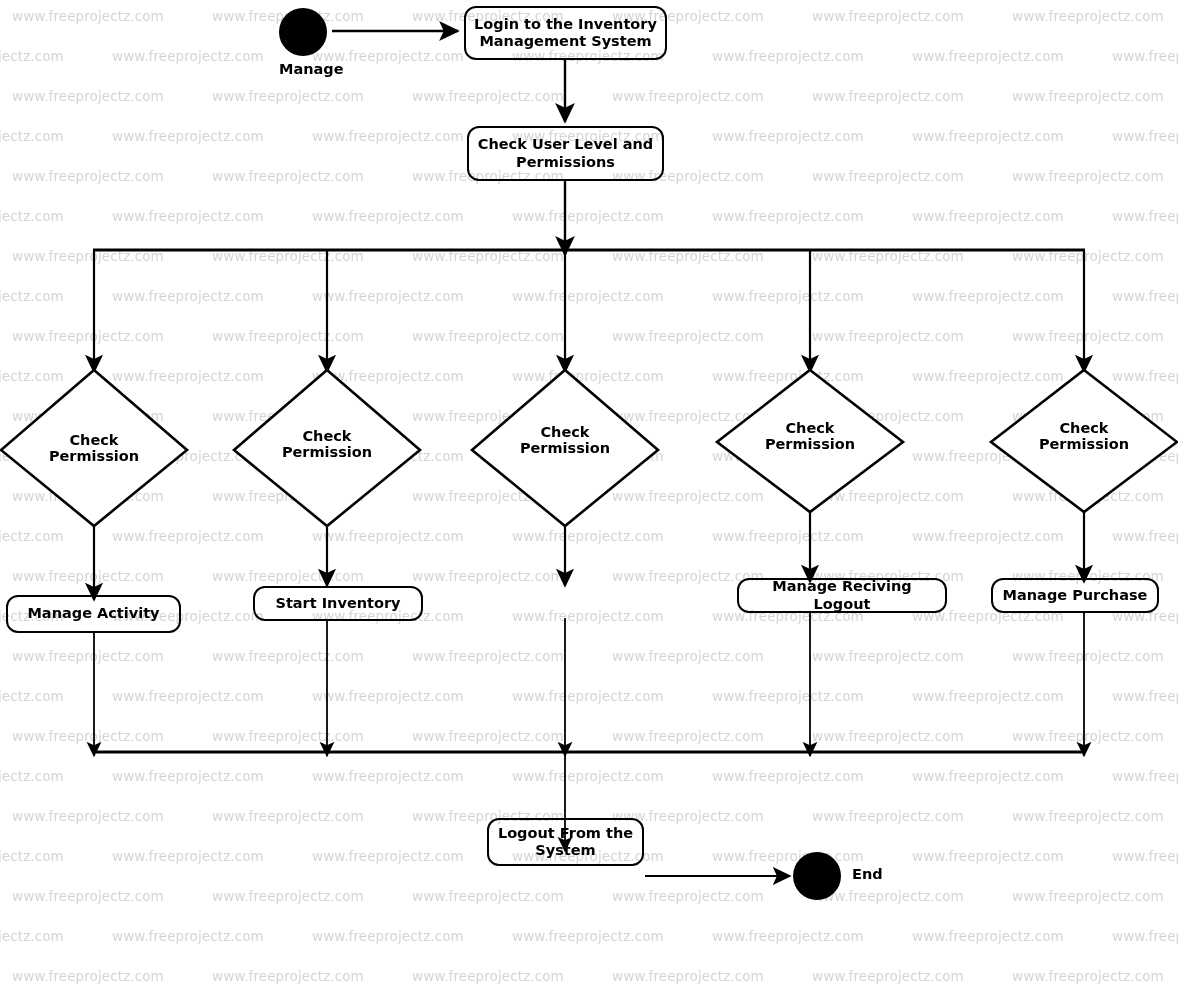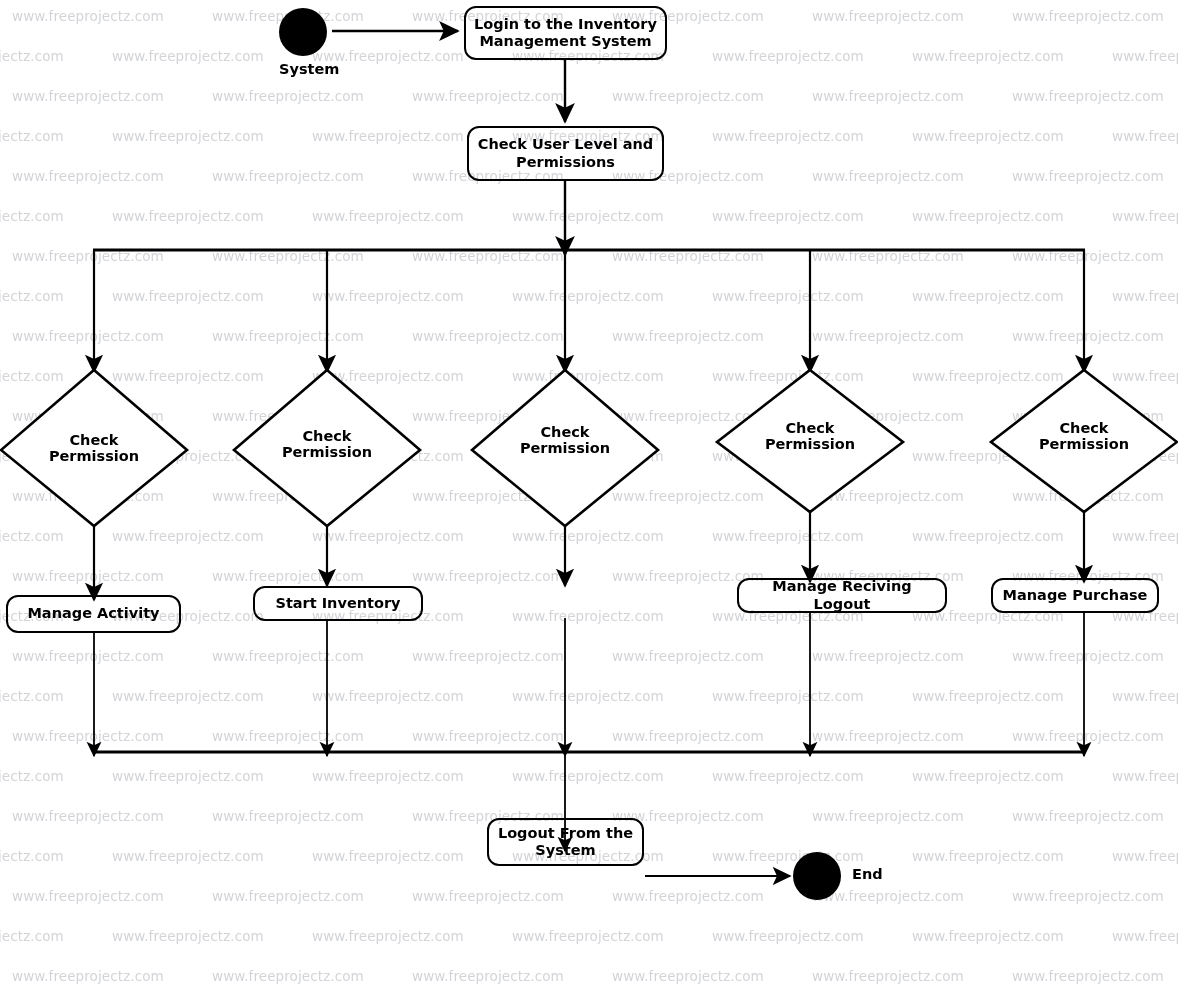--- a/index.html
+++ b/index.html
@@ -346,21 +346,21 @@
     </g>
 
     <g stroke="#000000" fill="none" stroke-width="2.2">
       <line x1="645" y1="876" x2="790" y2="876" marker-end="url(#arrow)"></line>
     </g>
   </svg>
 
   <div id="node-layer">
 
     <div class="terminal" style="left:279px; top:8px; width:48px; height:48px;"></div>
-    <div class="terminal-label" style="left:279px; top:61px; width:48px; text-align:center;">System</div>
+    <div class="terminal-label" style="left:279px; top:61px; width:48px; text-align:center;">Manage</div>
 
     <div class="activity" style="left:464px; top:6px; width:203px; height:54px;">
       <span class="txt">Login to the Inventory Management System</span>
     </div>
 
     <div class="activity" style="left:467px; top:126px; width:197px; height:55px;">
       <span class="txt">Check User Level and Permissions</span>
     </div>
 
     <div class="diamond-label" style="left:24px; top:432px; width:140px;">

